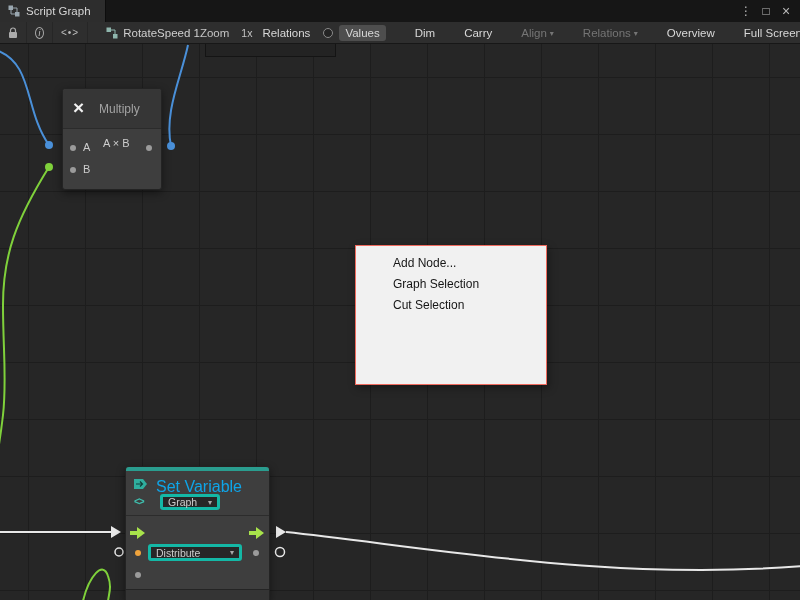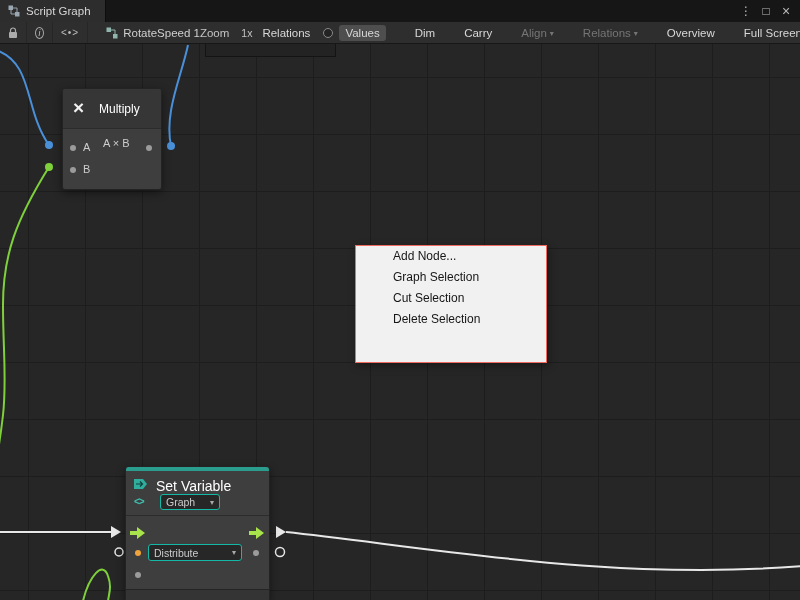--- a/index.html
+++ b/index.html
@@ -40,40 +40,40 @@
     background-size:57px 57px;
     background-position:28px 33px;
   }
   .floating-panel { position:absolute; left:205px; top:0px; width:131px; height:13px; background:#232323; border:1px solid #141414; border-top:none; }
   svg.wires { position:absolute; left:0; top:0; width:800px; height:556px; pointer-events:none; z-index:2; }
 
   
   .node { position:absolute; z-index:3; border-radius:3px; box-shadow:0 3px 8px rgba(0,0,0,.45); border:1px solid #232323; }
   .dot { position:absolute; width:6px; height:6px; border-radius:50%; background:#9b9b9b; }
   .dot.orange { background:#efa33c; }
-  .chip { position:absolute; display:flex; align-items:center; justify-content:space-between; background:#272727; border:1px solid #14b8a6; border-radius:3px; color:#cccccc; font-size:10.5px; padding:0 5px; }
+  .chip { position:absolute; display:flex; align-items:center; justify-content:space-between; background:#272727; border:3px solid #14b8a6; border-radius:3px; color:#cccccc; font-size:10.5px; padding:0 5px; }
   .chip .caret { font-size:8px; color:#aaaaaa; }
 
   .multiply { left:62px; top:44px; width:100px; height:102px; background:#3e3e3e; }
   .multiply .hdr { position:absolute; top:0; left:0; right:0; height:40px; background:#363636; border-bottom:1px solid #2b2b2b; border-radius:3px 3px 0 0; }
   .multiply .hdr .x { position:absolute; left:10px; top:8px; font-size:19px; font-weight:bold; color:#f2f2f2; line-height:22px; }
-  .multiply .hdr .ttl { position:absolute; left:36px; top:13px; font-size:12px; color:#ffffff; }
+  .multiply .hdr .ttl { position:absolute; left:36px; top:13px; font-size:12px; color:#a3a3a3; }
   .multiply .lbl { position:absolute; font-size:11px; color:#cdcdcd; }
 
   .setvar { left:125px; top:422px; width:145px; height:134px; background:#3e3e3e; border-radius:3px 3px 0 0; }
   .setvar .accent { position:absolute; top:0; left:0; right:0; height:4px; border-radius:3px 3px 0 0; }
-  .setvar .ttl { position:absolute; left:30px; top:11px; font-size:14px; color:#ffffff; }
+  .setvar .ttl { position:absolute; left:30px; top:11px; font-size:16px; color:#0ea5e9; }
   .setvar .codeglyph { position:absolute; left:8px; top:29px; font-size:10px; font-weight:bold; color:#3fc1b0; letter-spacing:-1px; }
   .setvar .hdr-div { position:absolute; left:0; right:0; top:48px; height:1px; background:#2c2c2c; }
   .setvar .arrow { position:absolute; top:60px; }
   .setvar .arrow.l { left:4px; } .setvar .arrow.r { right:4px; }
   .setvar .strip { position:absolute; left:0; right:0; top:122px; height:12px; background:#343434; border-top:1px solid #242424; }
 
   
-  .context-menu { position:absolute; left:355px; top:201px; width:192px; height:118px; background:#f1f1f1; border:1px solid #ef6a5e; z-index:6; box-shadow:2px 3px 8px rgba(0,0,0,.35); }
+  .context-menu { position:absolute; left:355px; top:201px; width:192px; height:140px; background:#f1f1f1; border:1px solid #ef6a5e; z-index:6; box-shadow:2px 3px 8px rgba(0,0,0,.35); padding-top:7px; }
   .menu-item { height:21px; line-height:21px; padding-left:37px; font-size:12px; color:#161616; cursor:default; }
 </style>
 </head>
 <body>
 
 <div class="app">
 
   <div class="titlebar">
     <div class="tab">
       <svg width="12" height="12" viewBox="0 0 12 12">
@@ -200,17 +200,16 @@
       </span>
       <span class="dot" style="left:127px; top:83px;"></span>
       <span class="dot" style="left:9px; top:105px;"></span>
       <div class="strip"></div>
     </div>
 
     <div class="context-menu">
       <div class="menu-item">Add Node...</div>
       <div class="menu-item">Graph Selection</div>
       <div class="menu-item">Cut Selection</div>
-      <div class="menu-item">Delete Selection</div>
     </div>
 
   </div>
 </div>
 
 </body></html>

